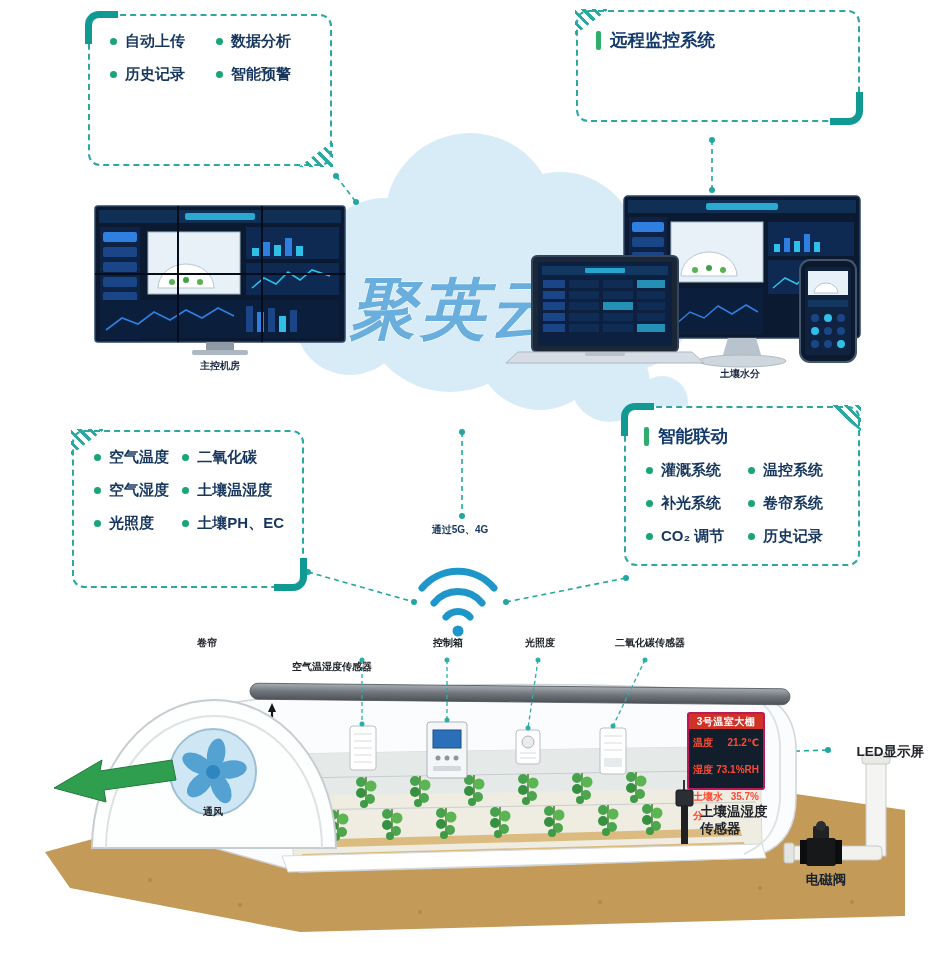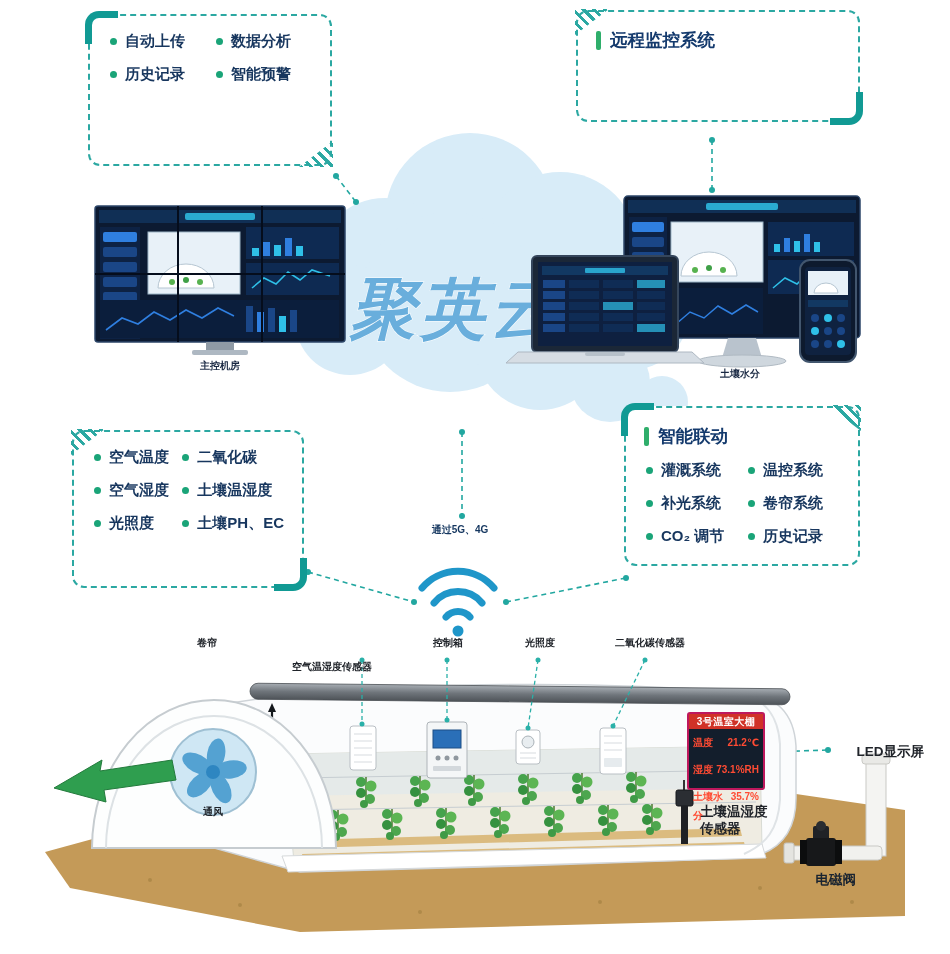--- a/index.html
+++ b/index.html
@@ -25,21 +25,21 @@
               background:repeating-linear-gradient(45deg,#2ba8a2 0 3px,rgba(0,0,0,0) 3px 7.5px);}
   .cor.str-br{right:-3px;bottom:-3px;width:34px;height:26px;clip-path:polygon(100% 100%,100% 0,0 100%);
               background:repeating-linear-gradient(45deg,#2ba8a2 0 3px,rgba(0,0,0,0) 3px 7.5px);}
   .cor.str-tr{right:-3px;top:-3px;width:34px;height:26px;clip-path:polygon(0 0,100% 0,100% 100%);
               background:repeating-linear-gradient(45deg,#2ba8a2 0 3px,rgba(0,0,0,0) 3px 7.5px);}
 
   
   .olabel{position:absolute;z-index:3;font-weight:700;color:#20242a;font-size:10px;text-align:center;line-height:1.25;}
   .olabel.navy{color:#1b2a44;}
   .olabel.net{color:#14365f;font-weight:600;}
-  .olabel.small{font-size:13.5px;font-weight:600;text-align:right;}
+  .olabel.small{font-size:13.5px;font-weight:600;}
 
   
   .led-panel{position:absolute;left:687px;top:712px;width:78px;height:78px;z-index:3;background:#131e2c;
              border:2px solid #be185d;border-radius:3px;box-sizing:border-box;display:flex;flex-direction:column;}
   .led-header{background:#d03227;color:#fff;font-size:10px;font-weight:700;text-align:center;height:15px;line-height:15px;letter-spacing:.5px;}
   .led-row{display:flex;justify-content:space-between;padding:4px 4px;color:#ff4b33;font-size:10px;font-weight:700;line-height:19px;}
 </style>
 </head>
 <body>
 

